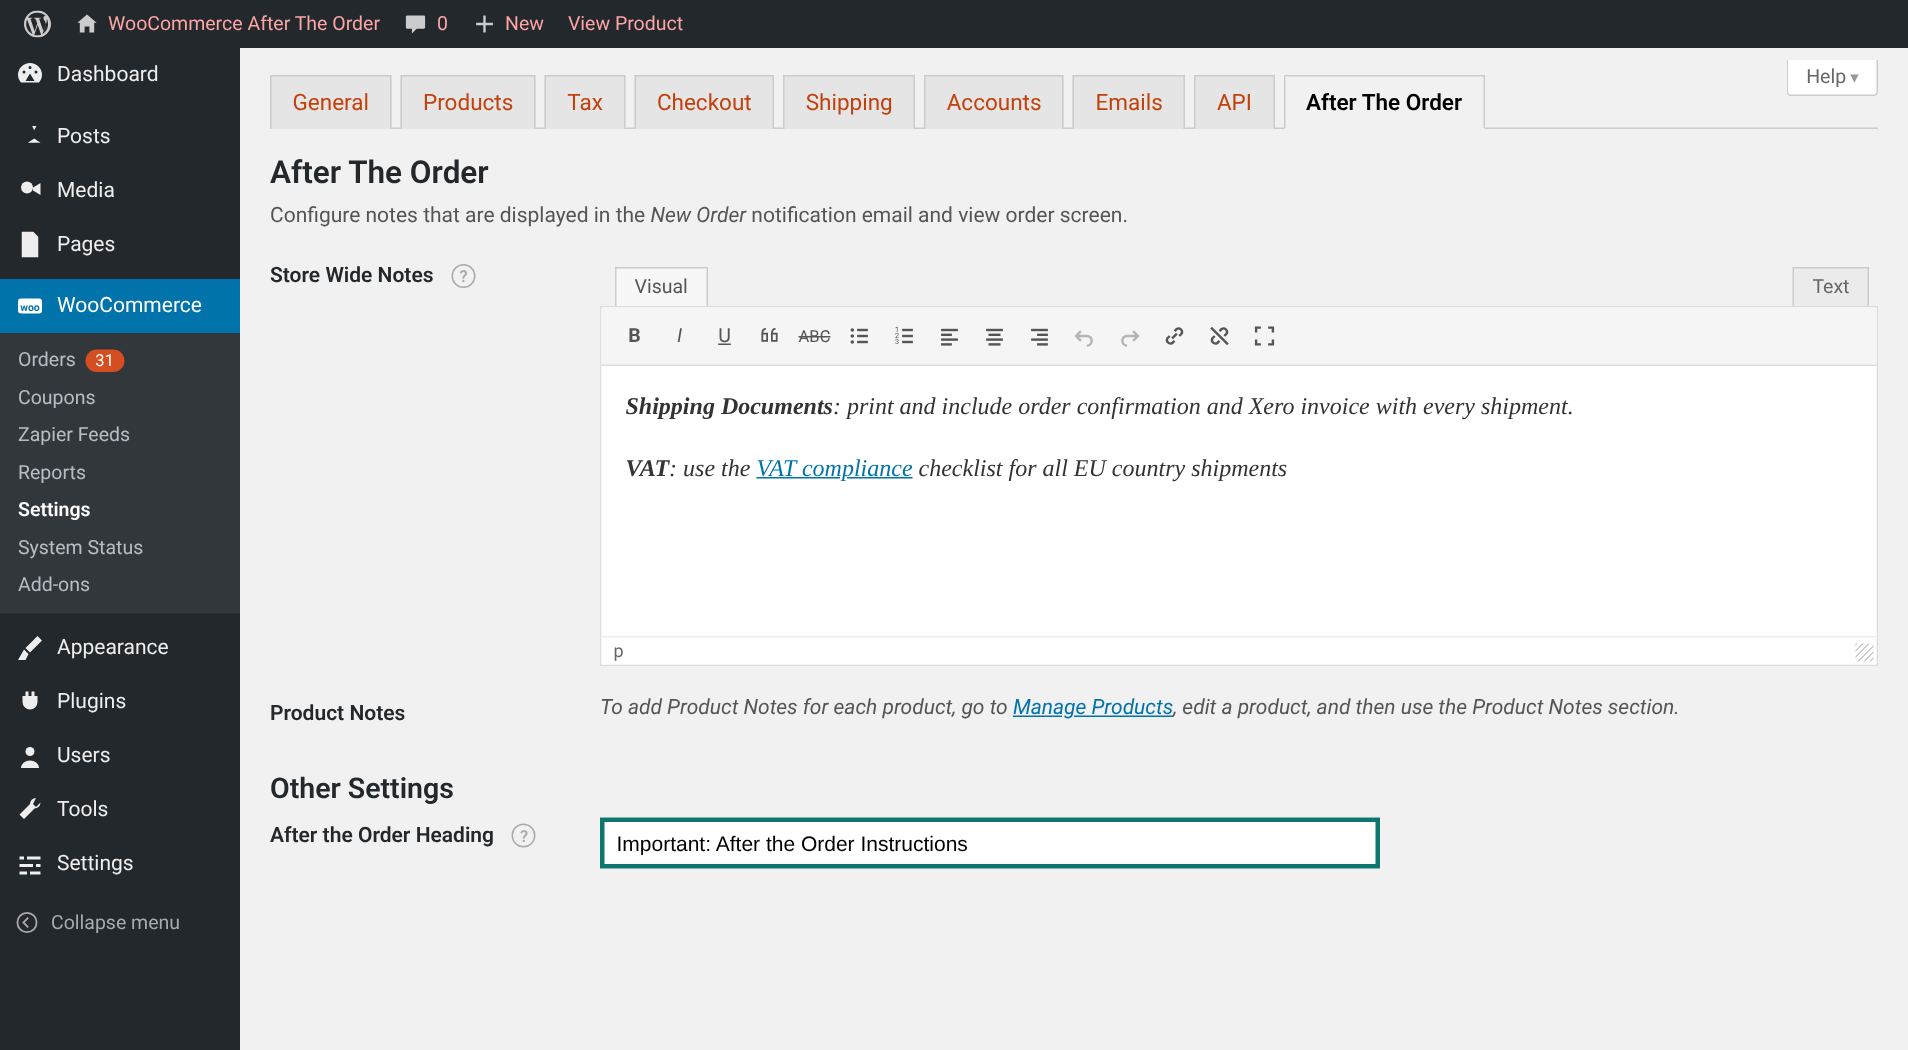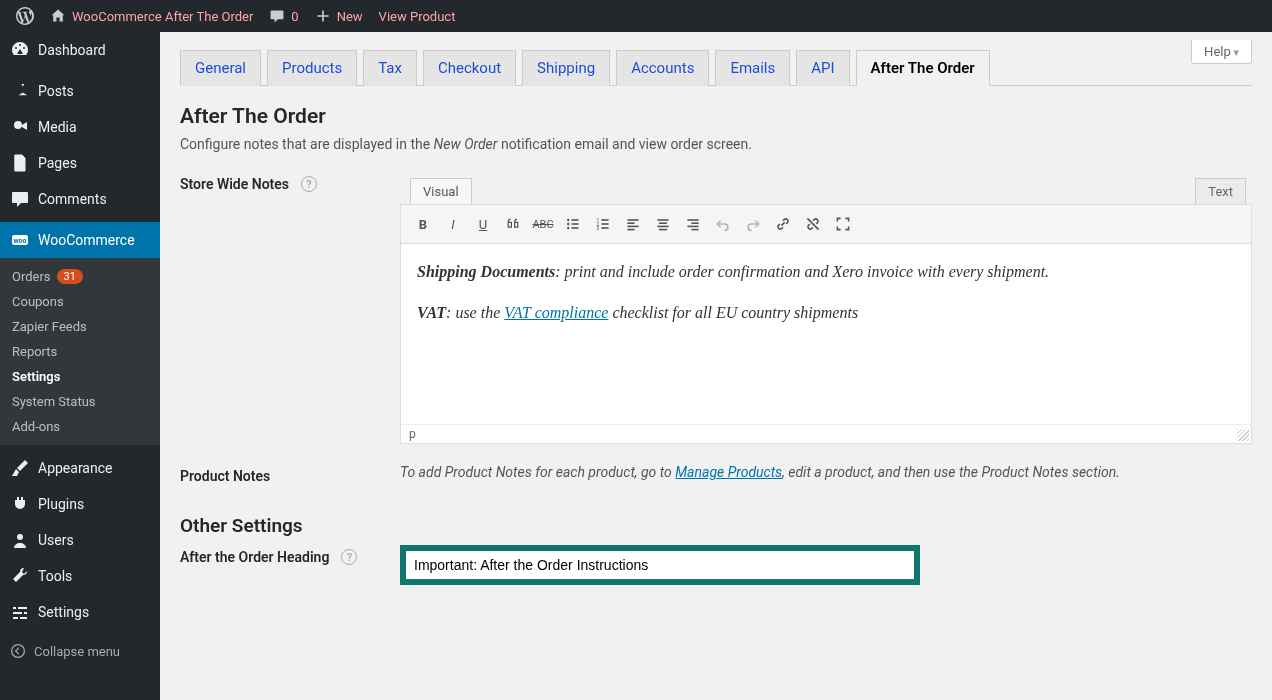--- a/index.html
+++ b/index.html
@@ -20,21 +20,21 @@
 .sidebar .badge { background: #d54e21; color: #fff; border-radius: 10px; padding: 1px 7px; font-size: 11px; }
 .sidebar .separator { height: 5px; }
 .sidebar .collapse { display: flex; align-items: center; padding: 8px 10px; color: #aaa; cursor: pointer; gap: 8px; font-size: 13px; }
 
 
 .wrap { margin-left: 160px; padding: 0 20px 40px 20px; position: relative; }
 .help-tab { position: absolute; right: 20px; top: 8px; background: #fff; border: 1px solid #ccc; border-top: none; padding: 4px 12px; font-size: 13px; cursor: pointer; border-radius: 0 0 3px 3px; color: #666; }
 .help-tab::after { content: ' ▾'; font-size: 11px; color: #999; }
 
 .nav-tab-wrapper { padding-top: 18px; border-bottom: 1px solid #ccc; display: flex; flex-wrap: wrap; }
-.nav-tab { background: #e5e5e5; border: 1px solid #ccc; border-bottom: none; color: #1d4ed8; padding: 8px 14px; margin-right: 6px; font-size: 15px; cursor: pointer; margin-bottom: -1px; }
+.nav-tab { background: #e5e5e5; border: 1px solid #ccc; border-bottom: none; color: #c2410c; padding: 8px 14px; margin-right: 6px; font-size: 15px; cursor: pointer; margin-bottom: -1px; }
 .nav-tab.active { background: #f1f1f1; border-bottom: 1px solid #f1f1f1; color: #000; font-weight: 600; }
 
 h2.section-title { font-size: 21px; font-weight: 400; color: #23282d; margin: 18px 0 8px; }
 h2.section-title.bold { font-weight: 600; font-size: 19px; margin-top: 30px; }
 .section-desc { color: #555; font-size: 14px; margin-bottom: 20px; }
 .section-desc em { font-style: italic; }
 
 .form-row { display: flex; align-items: flex-start; margin-bottom: 20px; }
 .form-label { width: 220px; font-weight: 600; font-size: 14px; color: #23282d; padding-top: 4px; display: flex; align-items: center; gap: 6px; }
 .form-field { flex: 1; }
@@ -49,21 +49,21 @@
 .tb-btn { width: 28px; height: 26px; display: flex; align-items: center; justify-content: center; cursor: pointer; color: #555; border-radius: 2px; }
 .editor-body { padding: 14px 16px; min-height: 180px; background: #fff; font-family: Georgia, serif; font-size: 16px; color: #333; line-height: 1.8; }
 .editor-body p { margin-bottom: 12px; font-style: italic; }
 .editor-body a { color: #0073aa; text-decoration: underline; }
 .editor-path { padding: 2px 8px; font-size: 12px; color: #666; border-top: 1px solid #eee; background: #fff; position: relative; }
 .resize-handle { position: absolute; right: 2px; bottom: 2px; width: 12px; height: 12px; cursor: se-resize; background: repeating-linear-gradient(135deg, #ccc, #ccc 1px, transparent 1px, transparent 3px); }
 
 .product-notes-desc { font-style: italic; color: #555; font-size: 14px; }
 .product-notes-desc a { color: #0073aa; font-style: italic; }
 
-.text-input { width: 520px; padding: 6px 8px; border: 6px solid #0f766e; font-size: 14px; background: #fff; }
+.text-input { width: 520px; padding: 6px 8px; border: 3px solid #0f766e; font-size: 14px; background: #fff; }
 
 svg { display: block; }
 </style>
 </head>
 <body>
 
 <div class="adminbar">
   <div class="ab-item">
     <svg width="18" height="18" viewBox="0 0 20 20" fill="#ccc">
         <path d="M10 0C4.5 0 0 4.5 0 10s4.5 10 10 10 10-4.5 10-10S15.5 0 10 0zm-8.4 10c0-1.2.3-2.4.7-3.4l4 11C3.5 16 1.6 13.2 1.6 10zm8.4 8.4c-.8 0-1.6-.1-2.4-.3l2.5-7.3 2.6 7.1c-.9.3-1.8.5-2.7.5zm1.2-12.3c.5 0 1-.1 1-.1.5 0 .4-.7 0-.7 0 0-1.4.1-2.3.1-.8 0-2.2-.1-2.2-.1-.5 0-.5.7-.1.7 0 0 .4.1.9.1l1.3 3.6-1.9 5.6-3.1-9.2c.5 0 1-.1 1-.1.5 0 .4-.7 0-.7 0 0-1.4.1-2.3.1h-.5C4.1 3 6.9 1.6 10 1.6c2.3 0 4.4.9 6 2.3h-.1c-.9 0-1.5.8-1.5 1.6 0 .7.4 1.4.9 2.1.4.6.8 1.3.8 2.4 0 .7-.3 1.6-.7 2.8l-.9 2.9-3.3-9.6zm6.6 4c0 3.1-1.7 5.8-4.1 7.2l2.6-7.4c.5-1.2.6-2.2.6-3 0-.3 0-.6-.1-.9.6 1.2 1 2.6 1 4.1z"></path>
@@ -111,26 +111,20 @@
         <circle cx="8" cy="8" r="4"></circle>
         <path d="M12 10l5 3v-8l-5 3z"></path>
       </svg>
     <span>Media</span>
   </div>
   <div class="menu-item">
     <svg width="20" height="20" viewBox="0 0 20 20" fill="currentColor">
         <path d="M5 2h7l3 3v13H5z M5 2v16 M7 5h4 M7 8h6 M7 11h6" stroke="currentColor" fill="currentColor"></path>
       </svg>
     <span>Pages</span>
-  </div>
-  <div class="menu-item">
-    <svg width="20" height="20" viewBox="0 0 20 20" fill="currentColor">
-        <path d="M3 3h14c.5 0 1 .5 1 1v9c0 .5-.5 1-1 1h-6l-4 4v-4H3c-.5 0-1-.5-1-1V4c0-.5.5-1 1-1z"></path>
-      </svg>
-    <span>Comments</span>
   </div>
   <div class="separator"></div>
   <div class="menu-item current">
     <svg width="20" height="20" viewBox="0 0 20 20" fill="#fff">
         <rect x="2" y="5" width="16" height="10" rx="2" fill="#fff"></rect>
         <text x="10" y="13" font-size="7" text-anchor="middle" fill="#0073aa" font-weight="bold">woo</text>
       </svg>
     <span>WooCommerce</span>
   </div>
   <div class="submenu">

